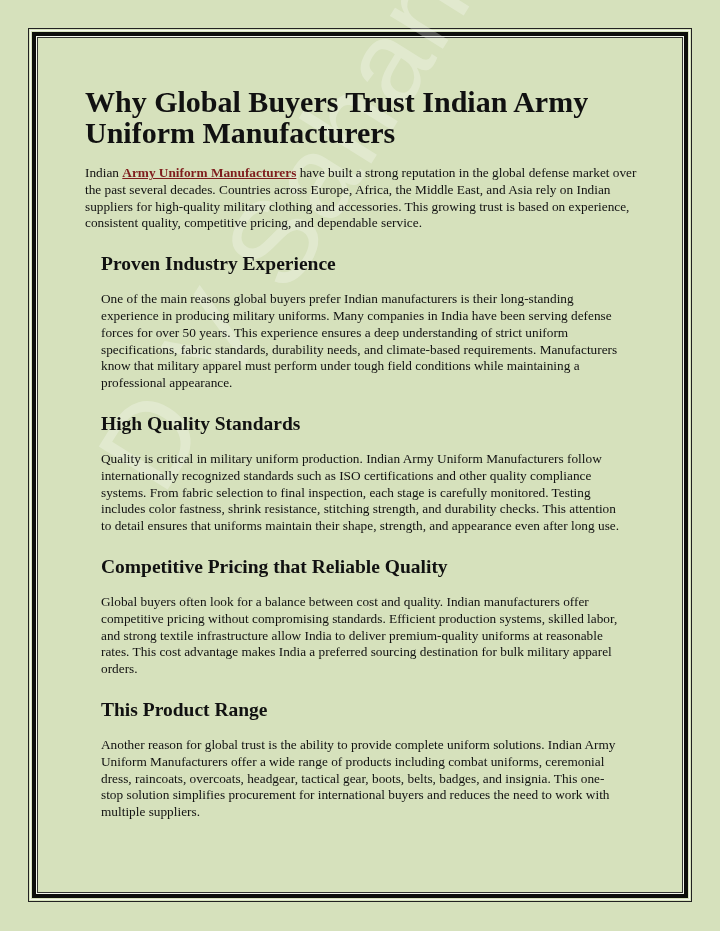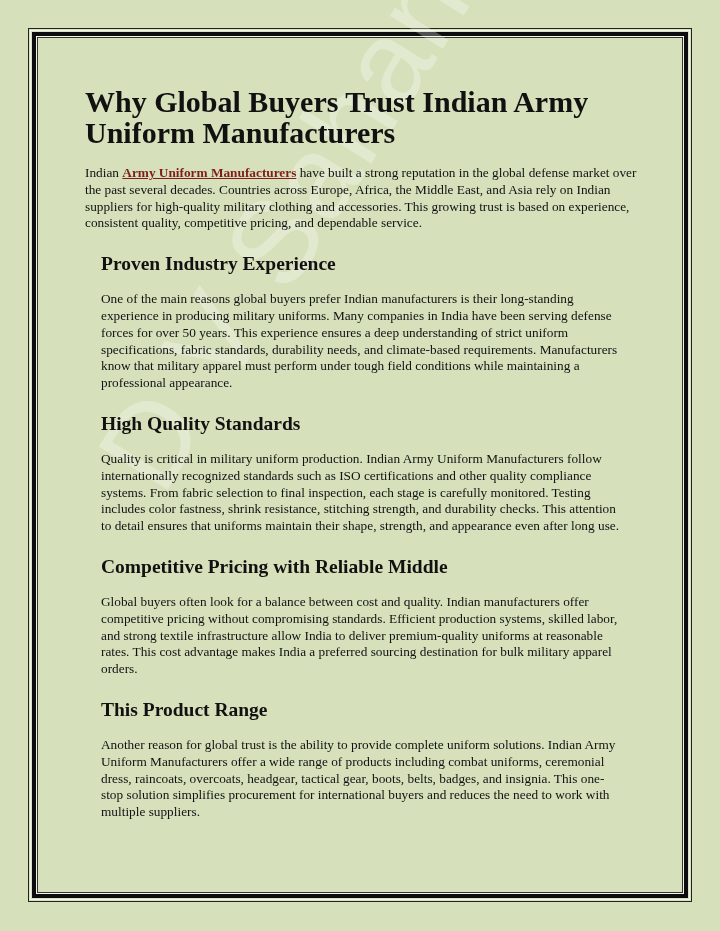--- a/index.html
+++ b/index.html
@@ -110,21 +110,21 @@
     <h2>Proven Industry Experience</h2>
     <p>One of the main reasons global buyers prefer Indian manufacturers is their long-standing experience in producing military uniforms. Many companies in India have been serving defense forces for over 50 years. This experience ensures a deep understanding of strict uniform specifications, fabric standards, durability needs, and climate-based requirements. Manufacturers know that military apparel must perform under tough field conditions while maintaining a professional appearance.</p>
   </div>
 
   <div class="sec">
     <h2>High Quality Standards</h2>
     <p>Quality is critical in military uniform production. Indian Army Uniform Manufacturers follow internationally recognized standards such as ISO certifications and other quality compliance systems. From fabric selection to final inspection, each stage is carefully monitored. Testing includes color fastness, shrink resistance, stitching strength, and durability checks. This attention to detail ensures that uniforms maintain their shape, strength, and appearance even after long use.</p>
   </div>
 
   <div class="sec">
-    <h2>Competitive Pricing with Reliable Middle</h2>
+    <h2>Competitive Pricing that Reliable Quality</h2>
     <p>Global buyers often look for a balance between cost and quality. Indian manufacturers offer competitive pricing without compromising standards. Efficient production systems, skilled labor, and strong textile infrastructure allow India to deliver premium-quality uniforms at reasonable rates. This cost advantage makes India a preferred sourcing destination for bulk military apparel orders.</p>
   </div>
 
   <div class="sec">
     <h2>This Product Range</h2>
     <p>Another reason for global trust is the ability to provide complete uniform solutions. Indian Army Uniform Manufacturers offer a wide range of products including combat uniforms, ceremonial dress, raincoats, overcoats, headgear, tactical gear, boots, belts, badges, and insignia. This one-stop solution simplifies procurement for international buyers and reduces the need to work with multiple suppliers.</p>
   </div>
 
 </div>
 

